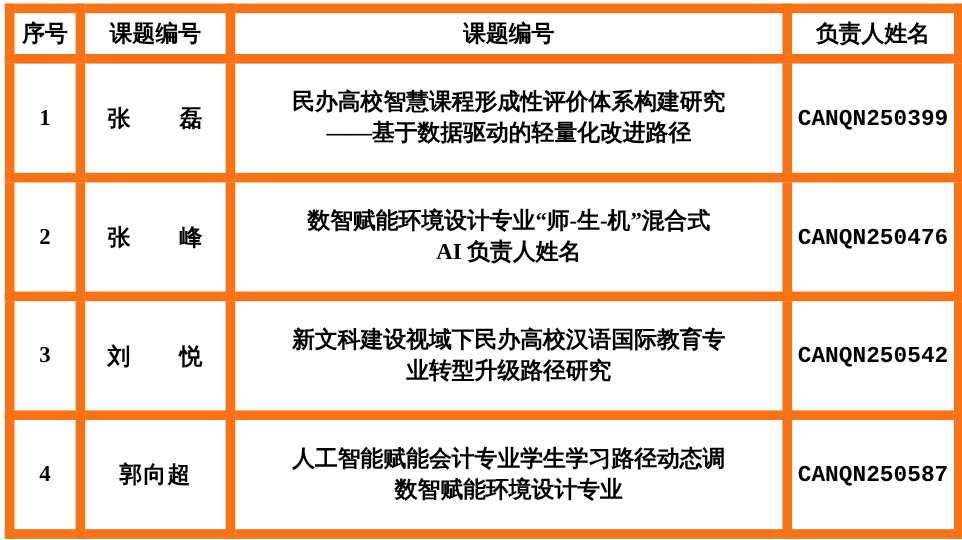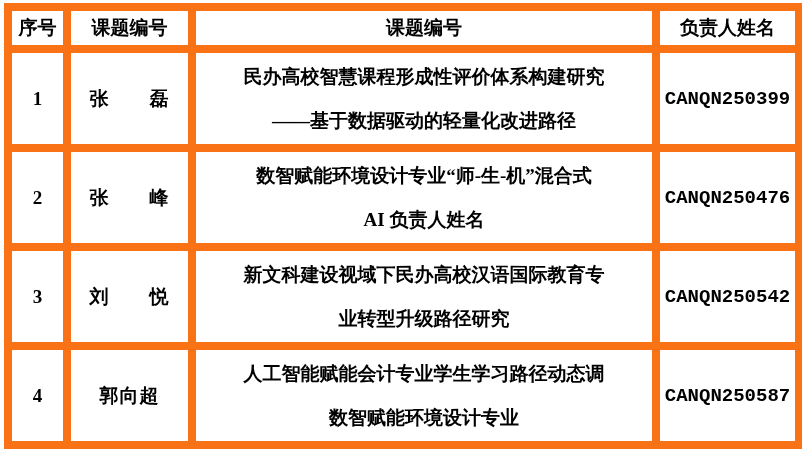--- a/index.html
+++ b/index.html
@@ -36,21 +36,21 @@
     overflow: hidden;
   }
   tr.header-row {
     height: 42px;
   }
   tr.data-row {
     height: 99px;
   }
   td.title-cell {
     white-space: pre-line;
-    line-height: 44px;
+    line-height: 26px;
     padding: 0 10px;
   }
   td.name-cell {
     letter-spacing: 1px;
   }
   td.code-cell {
     font-family: "Liberation Mono", "DejaVu Sans Mono", monospace;
     font-size: 19px;
     font-weight: bold;
     letter-spacing: 0px;

